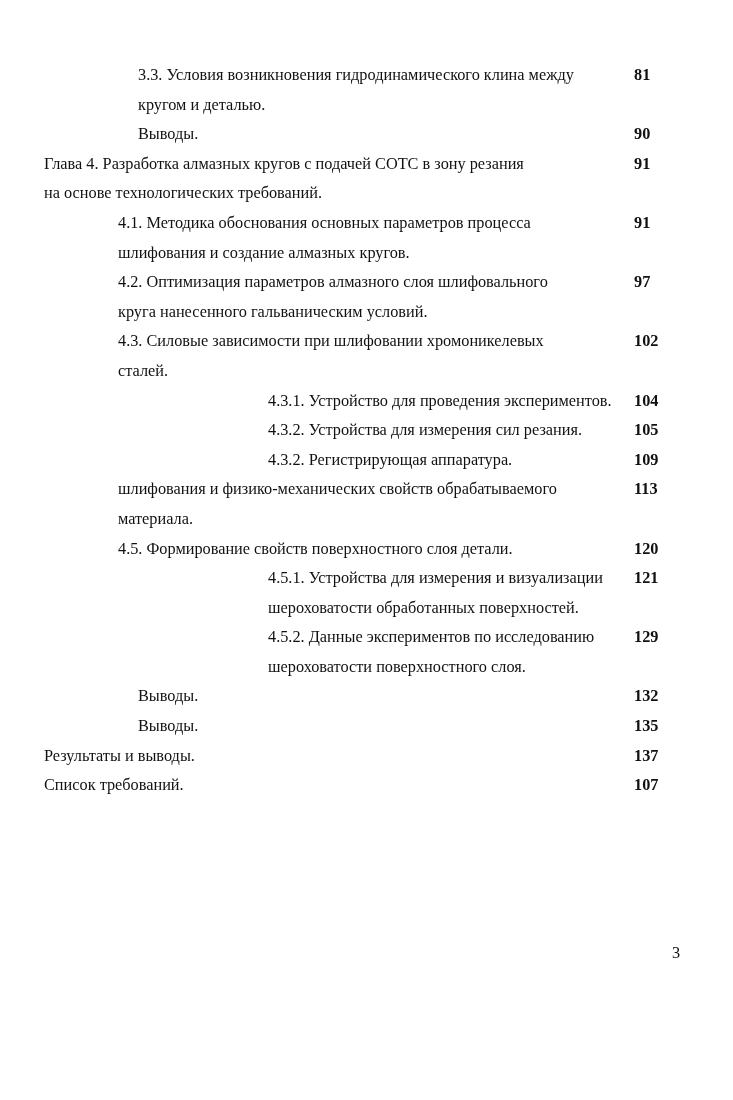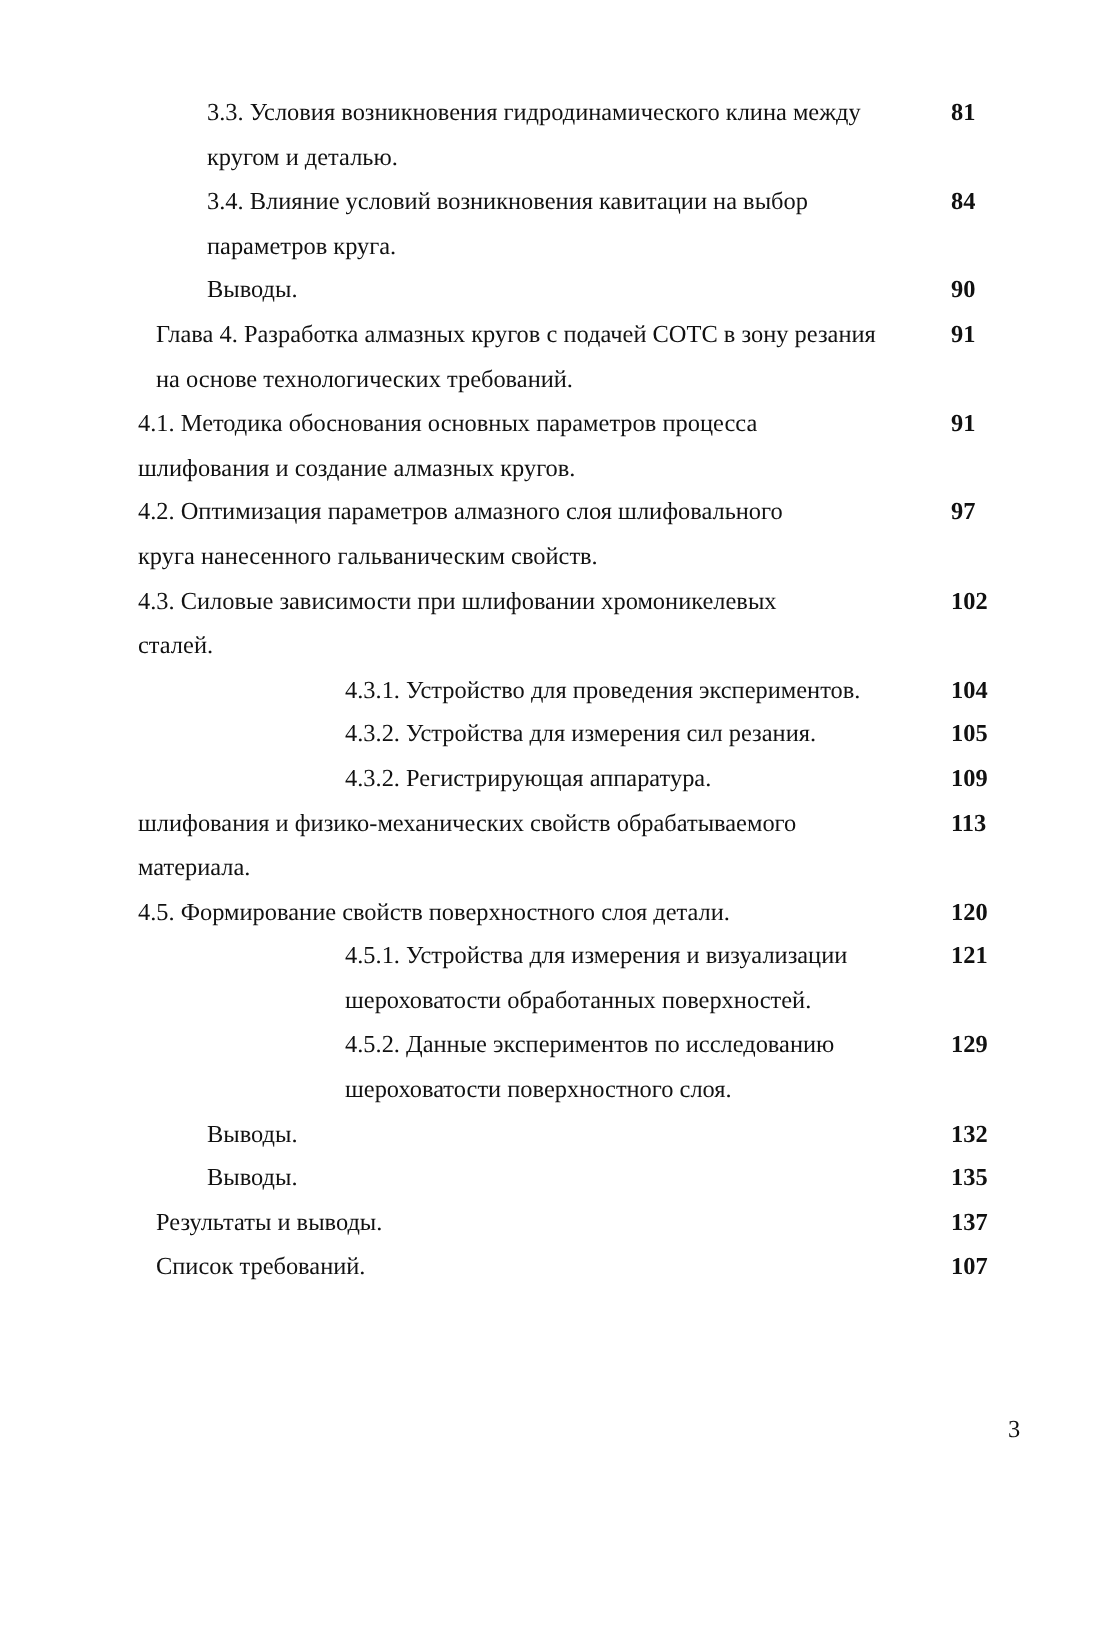--- a/index.html
+++ b/index.html
@@ -7,64 +7,59 @@
     width: 733px; height: 1100px; position: relative; overflow: hidden;
     font-family: "Liberation Serif", "DejaVu Serif", serif;
     color: #111111;
   }
   .toc { position: absolute; left: 0; top: 60px; width: 602px; }
   .entry { position: relative; }
   .line {
     position: relative; height: 29.6px; line-height: 29.6px;
     font-size: 16.3px; white-space: nowrap;
   }
-  .lvl0 .line { padding-left: 104px; }
+  .lvl0 .line { padding-left: 44px; }
   .lvl1 .line { padding-left: 138px; }
-  .lvl2 .line { padding-left: 92px; }
-  .lvl3 .line { padding-left: 230px; }
+  .lvl2 .line { padding-left: 118px; }
+  .lvl3 .line { padding-left: 230px; margin-left: 38px; }
   .page-num {
     position: absolute; left: 634px; top: 0; height: 29.6px; line-height: 29.6px;
     font-size: 16.3px;
     font-weight: bold;
   }
   .folio {
     position: absolute; left: 672px; top: 943px; font-size: 16.3px; line-height: 20px;
   }
 </style>
 </head>
 <body>
 
 <div class="toc" id="toc">
     <div class="entry lvl1">
       <div class="line">3.3. Условия возникновения гидродинамического клина между</div>
       <div class="line">кругом и деталью.</div>
       <div class="page-num">81</div>
     </div>
     <div class="entry lvl1">
-      <div class="line">3.4. Влияние условий возникновения кавитации на выбор</div>
-      <div class="line">параметров круга.</div>
-      <div class="page-num">84</div>
-    </div>
-    <div class="entry lvl1">
       <div class="line">Выводы.</div>
       <div class="page-num">90</div>
     </div>
     <div class="entry lvl0">
       <div class="line">Глава 4. Разработка алмазных кругов с подачей СОТС в зону резания</div>
       <div class="line">на основе технологических требований.</div>
       <div class="page-num">91</div>
     </div>
     <div class="entry lvl2">
       <div class="line">4.1. Методика обоснования основных параметров процесса</div>
       <div class="line">шлифования и создание алмазных кругов.</div>
       <div class="page-num">91</div>
     </div>
     <div class="entry lvl2">
       <div class="line">4.2. Оптимизация параметров алмазного слоя шлифовального</div>
-      <div class="line">круга нанесенного гальваническим свойств.</div>
+      <div class="line">круга нанесенного гальваническим условий.</div>
       <div class="page-num">97</div>
     </div>
     <div class="entry lvl2">
       <div class="line">4.3. Силовые зависимости при шлифовании хромоникелевых</div>
       <div class="line">сталей.</div>
       <div class="page-num">102</div>
     </div>
     <div class="entry lvl3">
       <div class="line">4.3.1. Устройство для проведения экспериментов.</div>
       <div class="page-num">104</div>

